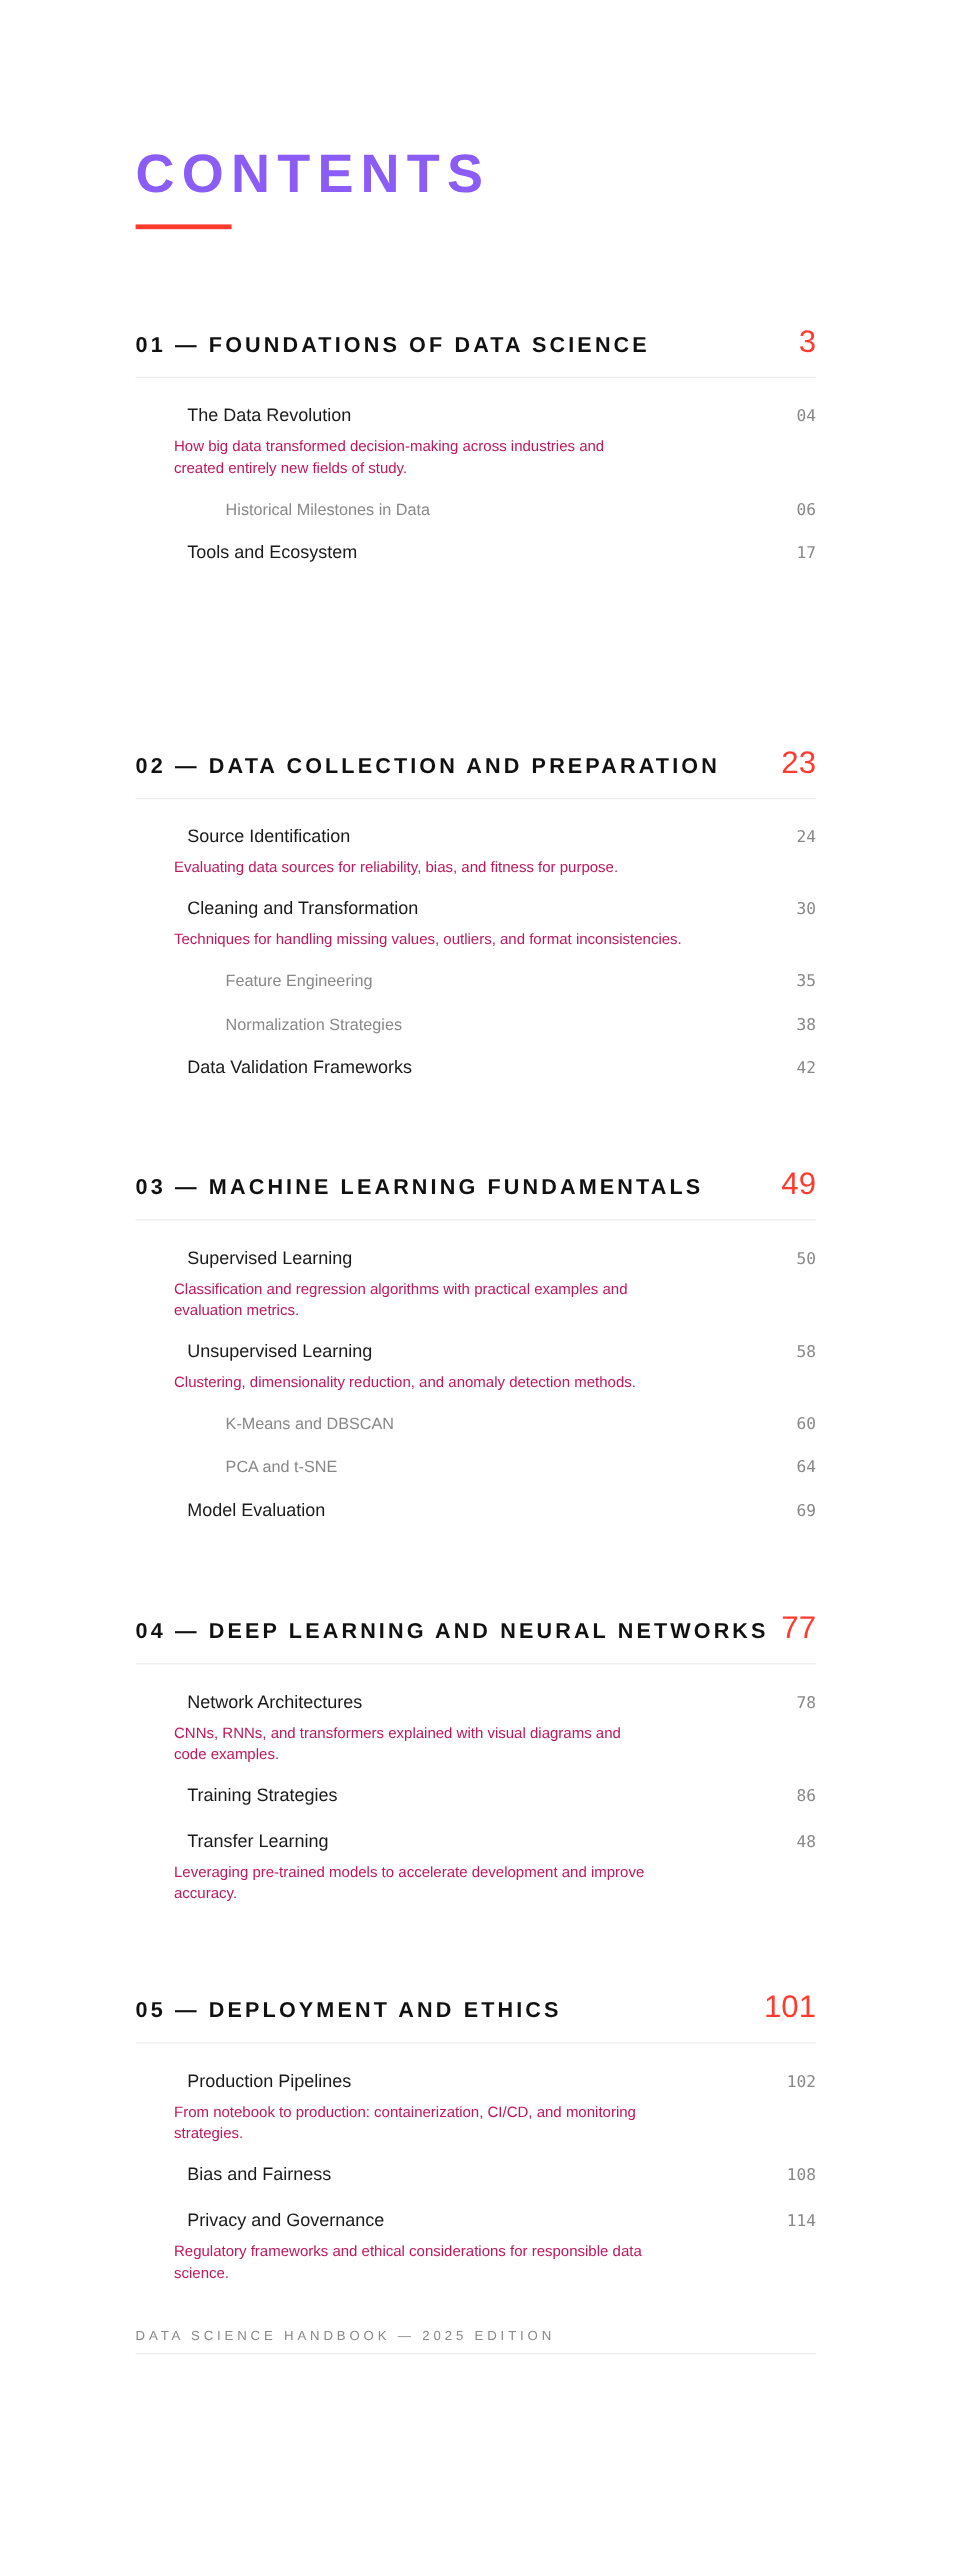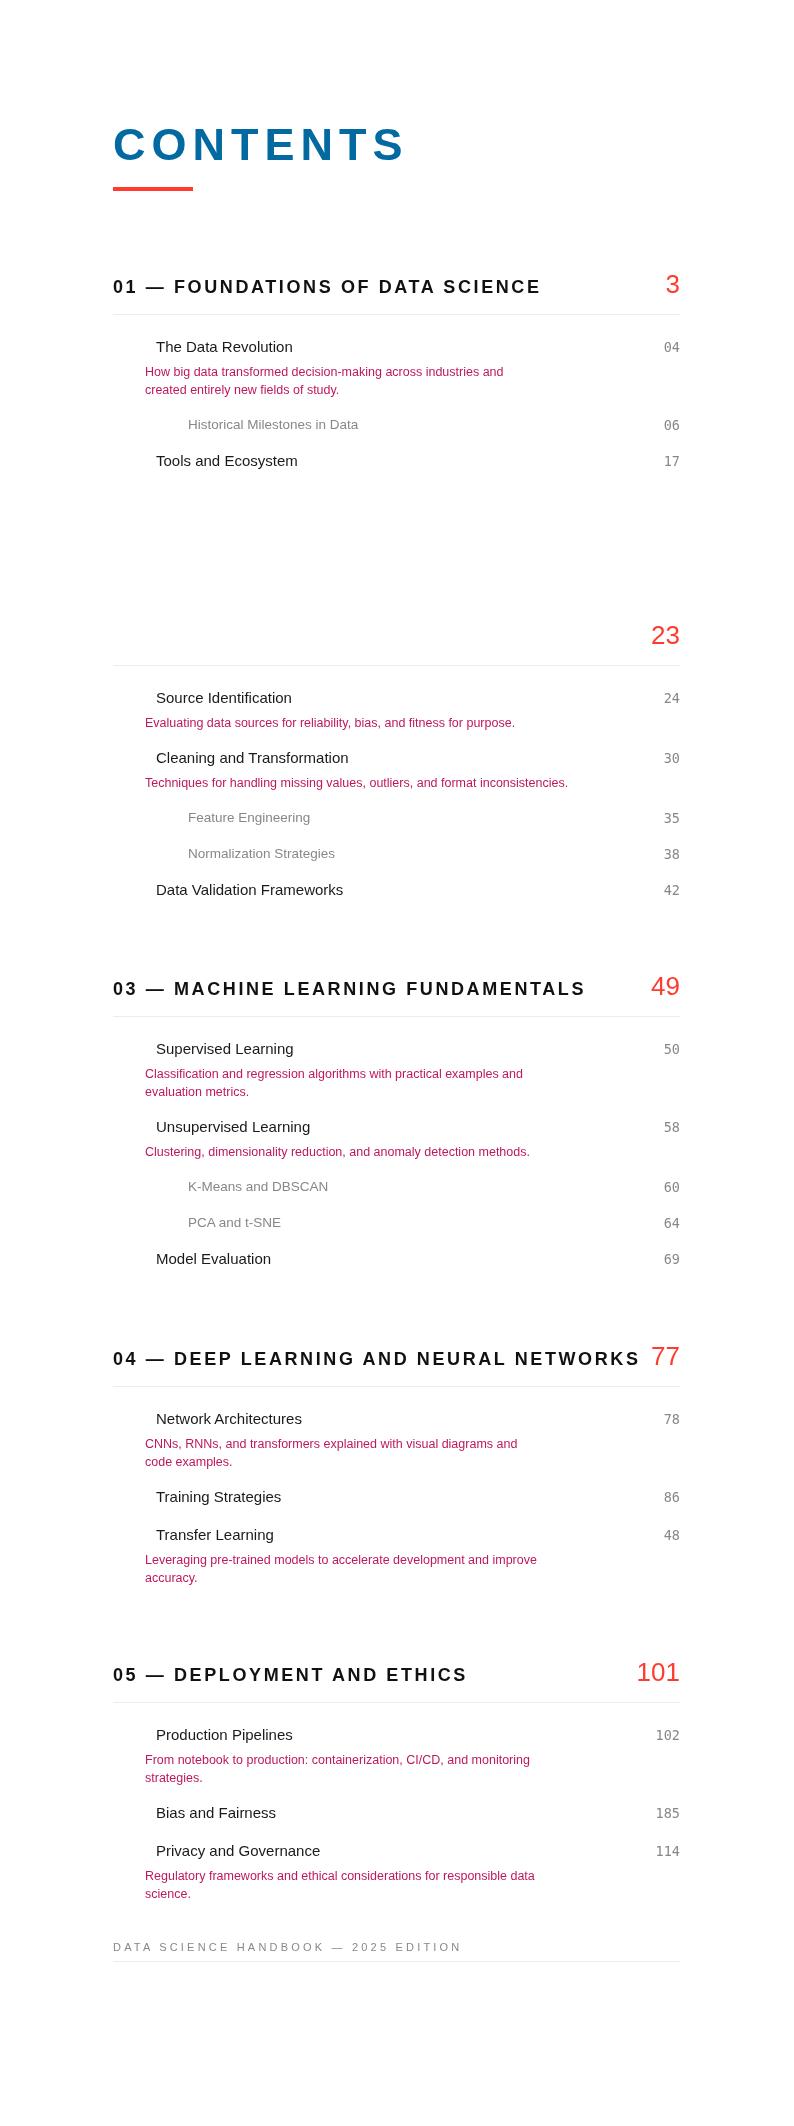--- a/index.html
+++ b/index.html
@@ -19,21 +19,21 @@
       width: 567px;
     }
     .title {
       position: absolute;
       top: 120px;
       left: 0;
       font-family: "Liberation Sans", sans-serif;
       font-weight: 700;
       font-size: 45px;
       letter-spacing: 6px;
-      color: #0369a1;
+      color: #8b5cf6;
       line-height: 50px;
     }
     .accent-bar {
       position: absolute;
       top: 187px;
       left: 0;
       width: 80px;
       height: 4px;
       background: #ff3b30;
     }
@@ -165,20 +165,21 @@
         <div class="entry-row">
           <span class="entry-title">Tools and Ecosystem</span>
           <span class="entry-page">17</span>
         </div>
       </div>
     </div>
   </section>
 
   <section class="section" style="top:626px;">
     <div class="section-head">
+      <h2 class="section-title">02 — DATA COLLECTION AND PREPARATION</h2>
       <span class="section-page">23</span>
     </div>
     <div class="entries">
       <div class="entry main has-desc">
         <div class="entry-row">
           <span class="entry-title">Source Identification</span>
           <span class="entry-page">24</span>
         </div>
         <p class="entry-desc" style="width:440px;">Evaluating data sources for reliability, bias, and fitness for purpose.</p>
       </div>
@@ -289,21 +290,21 @@
       <div class="entry main has-desc">
         <div class="entry-row">
           <span class="entry-title">Production Pipelines</span>
           <span class="entry-page">102</span>
         </div>
         <p class="entry-desc">From notebook to production: containerization, CI/CD, and monitoring strategies.</p>
       </div>
       <div class="entry main">
         <div class="entry-row">
           <span class="entry-title">Bias and Fairness</span>
-          <span class="entry-page">185</span>
+          <span class="entry-page">108</span>
         </div>
       </div>
       <div class="entry main has-desc">
         <div class="entry-row">
           <span class="entry-title">Privacy and Governance</span>
           <span class="entry-page">114</span>
         </div>
         <p class="entry-desc">Regulatory frameworks and ethical considerations for responsible data science.</p>
       </div>
     </div>

